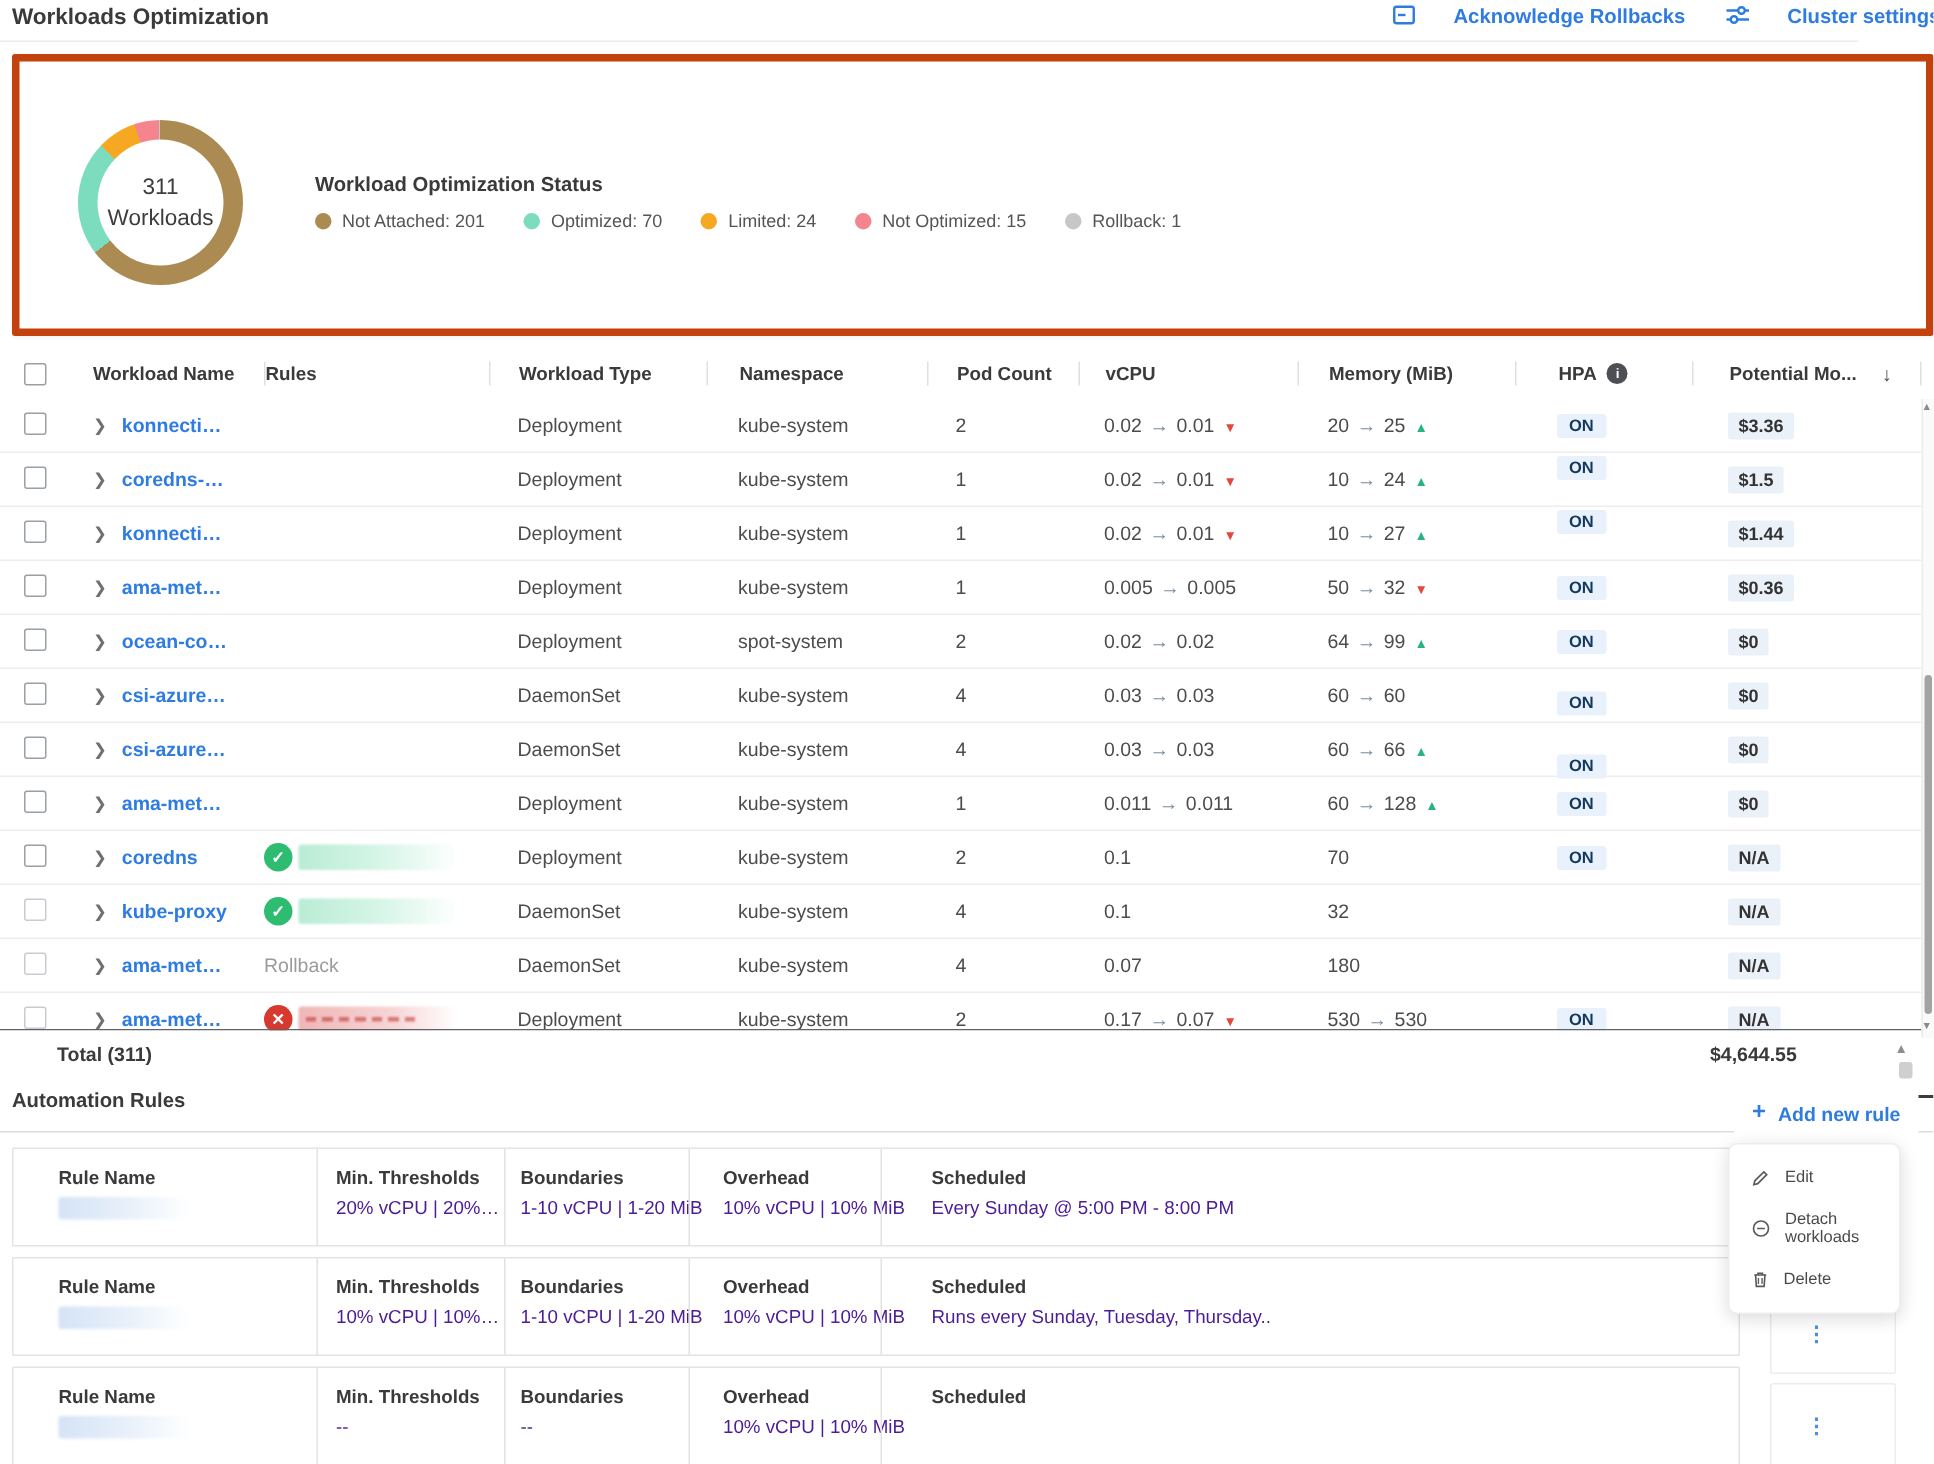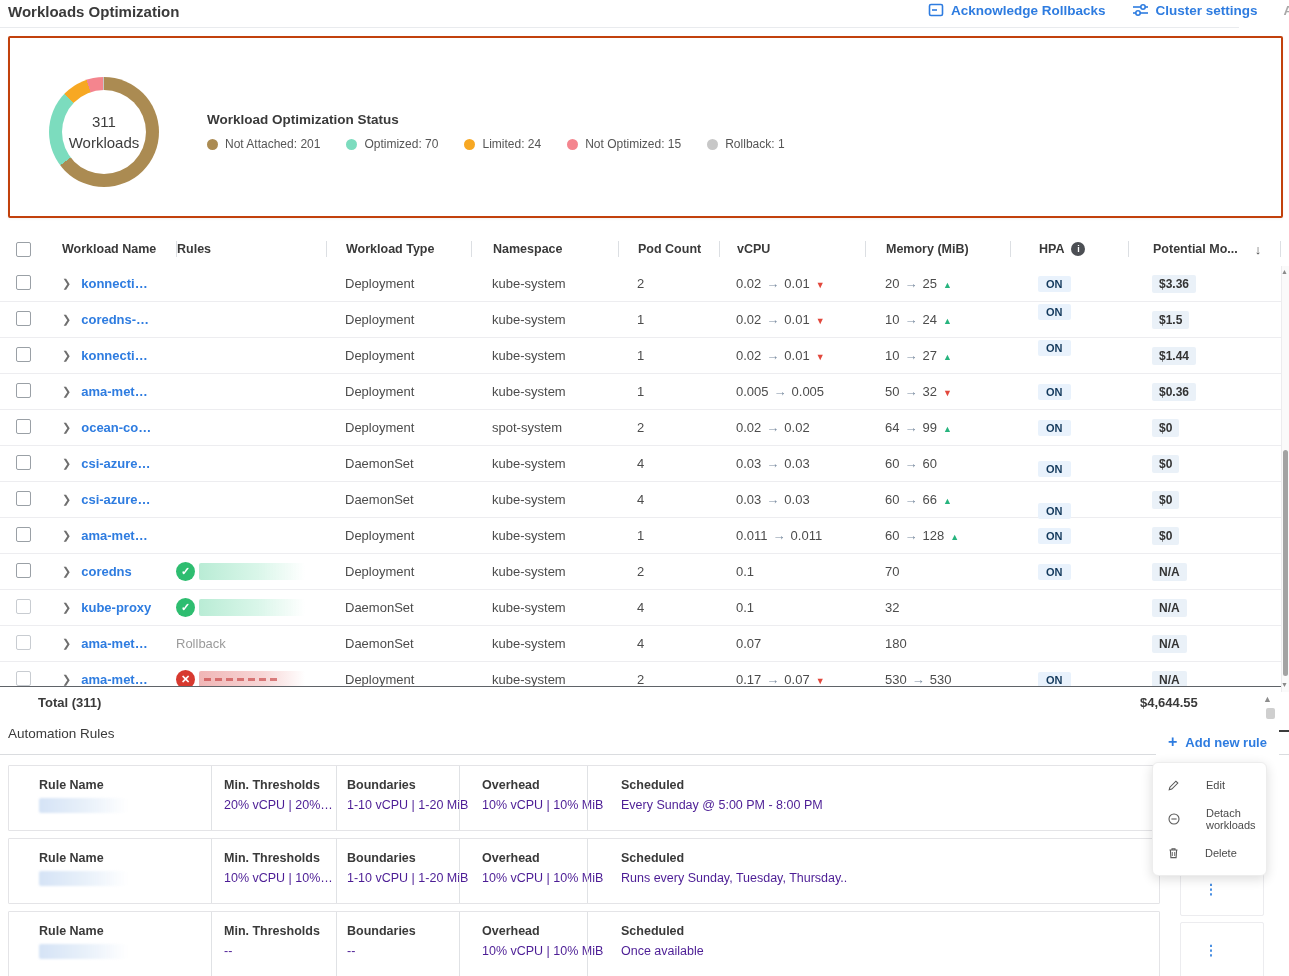--- a/index.html
+++ b/index.html
@@ -3,27 +3,27 @@
 <meta charset="utf-8">
 <style>
   html,body{margin:0;padding:0;}
   body{width:1289px;height:976px;position:relative;overflow:hidden;background:#fff;
        font-family:"Liberation Sans",sans-serif;color:#4c4c4c;}
 
   
   .topbar{position:absolute;left:0;top:0;width:1239px;height:27px;border-bottom:1px solid #e9ebee;background:#fff;}
   .page-title{position:absolute;left:8px;top:3px;font-size:15px;font-weight:bold;color:#3a3a3a;}
   .top-actions{position:absolute;left:928px;top:2px;display:flex;gap:26px;white-space:nowrap;align-items:center;}
-  .top-btn{display:flex;align-items:center;gap:7px;font-size:13.5px;font-weight:bold;color:#2e7ce0;cursor:pointer;}
+  .top-btn{display:flex;align-items:center;gap:25px;font-size:13.5px;font-weight:bold;color:#2e7ce0;cursor:pointer;}
   .top-btn.disabled{color:#a8a8a8;cursor:default;}
   .top-btn svg{display:block;}
 
   
   .summary-card{position:absolute;left:8px;top:36px;width:1271px;height:178px;background:#fff;
-    border:2px solid #c2410c;border-radius:2px;box-shadow:0 1px 3px rgba(0,0,0,.05);}
+    border:5px solid #c2410c;border-radius:2px;box-shadow:0 1px 3px rgba(0,0,0,.05);}
   .donut{position:absolute;left:39px;top:39px;width:110px;height:110px;border-radius:50%;}
   .donut::before{content:"";position:absolute;inset:13px;background:#fff;border-radius:50%;}
   .donut-center{position:absolute;left:39px;top:39px;width:110px;height:110px;display:flex;flex-direction:column;
     align-items:center;justify-content:center;font-size:15px;color:#3d3d3d;line-height:21px;}
   .status-title{position:absolute;left:197px;top:74px;font-size:13.5px;font-weight:bold;color:#3a3a3a;}
   .legend{position:absolute;left:197px;top:99px;display:flex;gap:26px;font-size:12px;color:#555;}
   .legend-item{display:flex;align-items:center;gap:7px;}
   .legend-dot{width:11px;height:11px;border-radius:50%;flex:0 0 auto;}
 
   
@@ -85,21 +85,21 @@
   .total-value{position:absolute;left:1140px;top:8px;font-size:13px;font-weight:bold;color:#3a3a3a;}
 
   
   .vscroll{position:absolute;left:1281px;top:266px;width:8px;height:426px;background:#fafafa;border-left:1px solid #ececee;}
   .scroll-arrow{position:absolute;left:1280px;width:9px;text-align:center;font-size:7px;color:#8a8a8a;cursor:pointer;}
   .vthumb{position:absolute;left:1282.5px;top:450px;width:5px;height:226px;background:#a3a3a3;border-radius:3px;cursor:pointer;}
   .mini-up{position:absolute;left:1263px;top:694px;font-size:9px;color:#8d8d8d;cursor:pointer;}
   .mini-thumb{position:absolute;left:1266px;top:708px;width:9px;height:11px;background:#cfcfcf;border-radius:2px;}
 
   
-  .auto-heading{position:absolute;left:8px;top:726px;font-size:13.5px;font-weight:normal;color:#3a3a3a;}
+  .auto-heading{position:absolute;left:8px;top:726px;font-size:13.5px;font-weight:bold;color:#3a3a3a;}
   .auto-divider{position:absolute;left:0;top:754px;width:1289px;border-top:1px solid #dadcdf;}
   .add-rule{position:absolute;left:1156px;top:728px;display:flex;align-items:center;gap:8px;background:#fff;
     padding:5px 12px;color:#2e7ce0;font-size:13px;font-weight:bold;cursor:pointer;z-index:5;}
   .add-rule .plus{font-size:16px;font-weight:bold;}
   .edge-line{position:absolute;left:1262px;top:730px;width:27px;border-top:2px solid #3c3c3c;}
 
   .rule-card{position:absolute;left:8px;width:1152px;height:66px;background:#fff;border:1px solid #e4e4e7;border-radius:1px;
     display:grid;grid-template-columns:202px 125px 123px 128px auto;box-sizing:border-box;}
   .rf{padding-top:12px;}
   .rf.sep{border-left:1px solid #e0e2e5;}
@@ -108,21 +108,21 @@
   .rf1{padding-left:30px;} .rf2{padding-left:12px;} .rf3{padding-left:10px;} .rf4{padding-left:22px;} .rf5{padding-left:33px;}
   .name-blur{width:88px;height:15px;border-radius:2px;margin-top:2px;filter:blur(1px);
     background:linear-gradient(90deg,#d5e3f6 0%,#e9f1fa 55%,rgba(255,255,255,0) 100%);}
 
   .action-box{position:absolute;left:1180px;width:82px;background:#fff;border:1px solid #ececef;border-radius:2px;
     display:flex;align-items:center;}
   .kebab{padding-left:23px;color:#4a90e2;font-size:14px;font-weight:bold;cursor:pointer;letter-spacing:0;}
 
   .menu{position:absolute;left:1152px;top:762px;width:113px;background:#fff;border:1px solid #ededed;border-radius:6px;
     box-shadow:0 3px 12px rgba(0,0,0,.14);padding:8px 0;z-index:10;}
-  .menu-item{display:flex;align-items:center;gap:26px;padding:8px 6px 8px 15px;font-size:11px;color:#4a4a4a;cursor:pointer;}
+  .menu-item{display:flex;align-items:center;gap:10px;padding:8px 6px 8px 15px;font-size:11px;color:#4a4a4a;cursor:pointer;}
   .menu-item svg{display:block;flex:0 0 auto;}
 </style>
 </head>
 <body>
 
 <div class="topbar">
   <div class="page-title">Workloads Optimization</div>
   <div class="top-actions" id="top-actions">
       <div class="top-btn">
         <span>
@@ -468,21 +468,20 @@
       <div class="rf rf3 sep">
         <div class="lab">Boundaries</div>
         <div class="val">--</div>
       </div>
       <div class="rf rf4 sep">
         <div class="lab">Overhead</div>
         <div class="val">10% vCPU | 10% MiB</div>
       </div>
       <div class="rf rf5 sep">
         <div class="lab">Scheduled</div>
-        <div class="val">Once available</div>
       </div>
     </div>
   </div>
 
 <div class="action-box" style="top:862px;height:52px;">
   <span class="kebab">⋮</span>
 </div>
 <div class="action-box" style="top:922px;height:54px;">
   <span class="kebab">⋮</span>
 </div>

